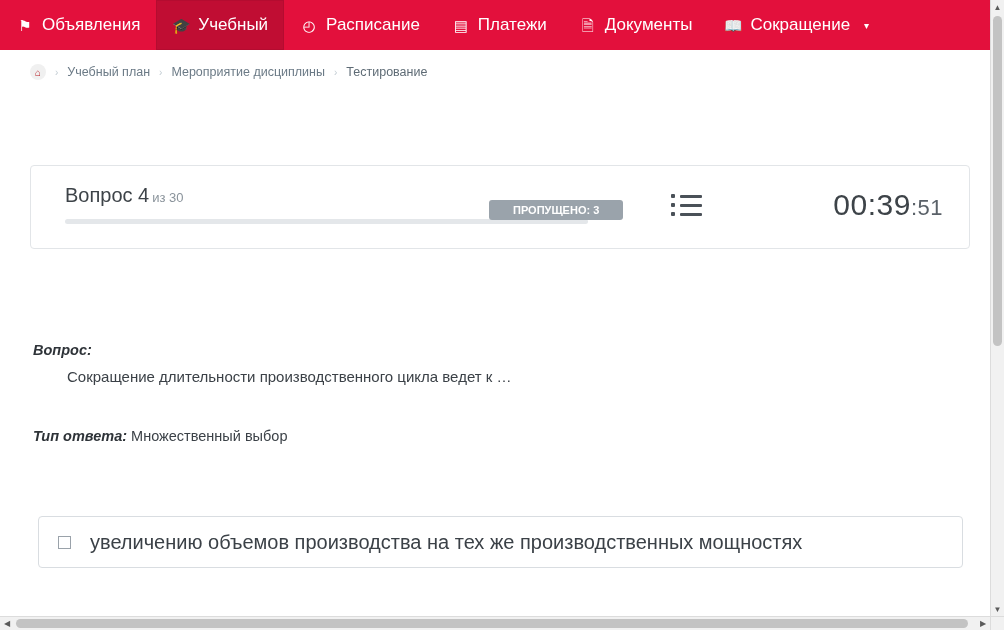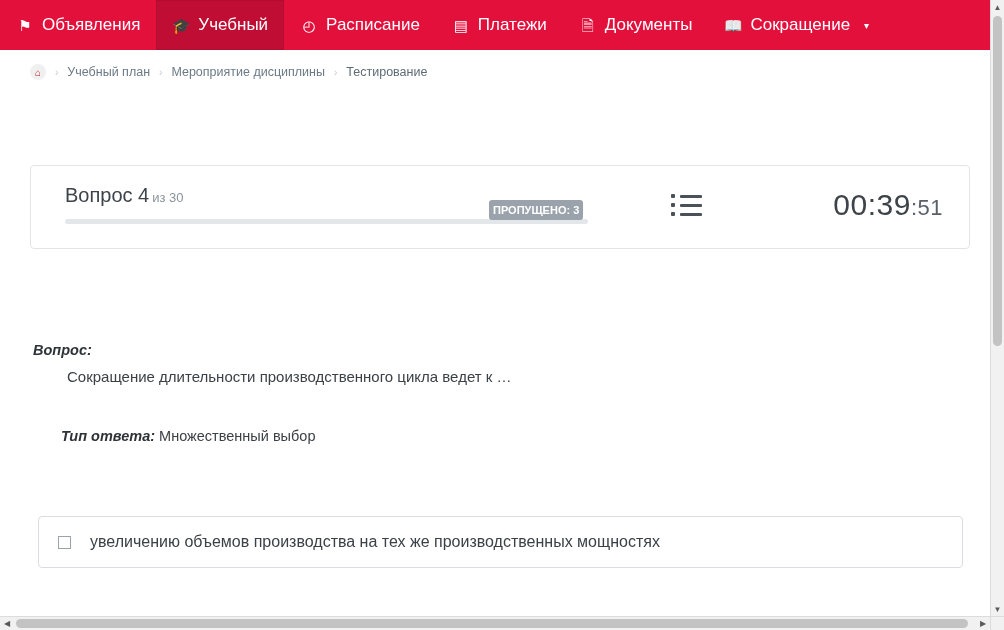--- a/index.html
+++ b/index.html
@@ -208,21 +208,21 @@
     border-radius: 3px;
   }
   .skipped-badge {
     position: absolute;
     left: 458px;
     top: 34px;
     background: #9aa3ab;
     color: #ffffff;
     font-size: 11px;
     font-weight: bold;
-    padding: 4px 4px;
+    padding: 4px 24px;
     border-radius: 3px;
     white-space: nowrap;
   }
   .q-list-icon {
     position: absolute;
     left: 640px;
     top: 28px;
     width: 34px;
     height: 28px;
     color: #4a5158;
@@ -278,21 +278,20 @@
     font-size: 15px;
     color: #3b4147;
     margin-left: 36px;
   }
   .atype {
     position: absolute;
     left: 33px;
     top: 378px;
     font-size: 14.5px;
     color: #3b4147;
-    margin-left: 28px;
   }
   .atype b {
     font-style: italic;
     color: #2e3338;
   }
 
   
   .options {
     position: absolute;
     left: 38px;
@@ -313,21 +312,21 @@
   .option .cb {
     width: 13px;
     height: 13px;
     border: 1px solid #9aa2aa;
     background: #ffffff;
     margin-left: 19px;
     flex: 0 0 auto;
   }
   .option .otext {
     margin-left: 19px;
-    font-size: 16px;
+    font-size: 20px;
     color: #3b4147;
   }
 </style>
 </head>
 <body>
 
 <div id="page">
 
   <div class="topnav">
     <div class="nav-item">

